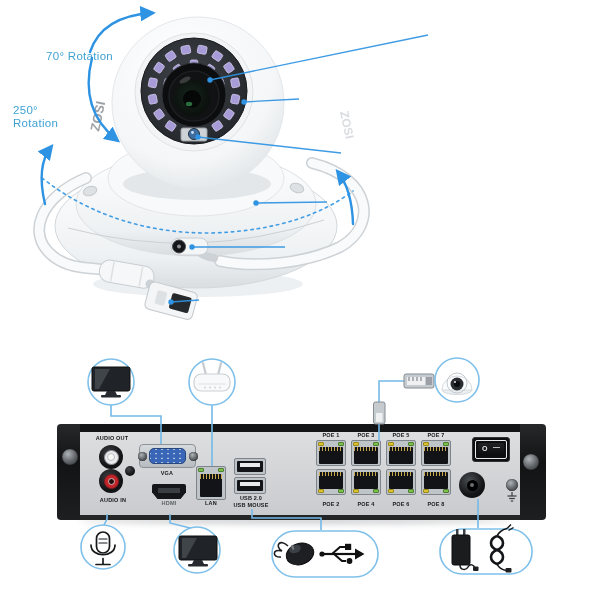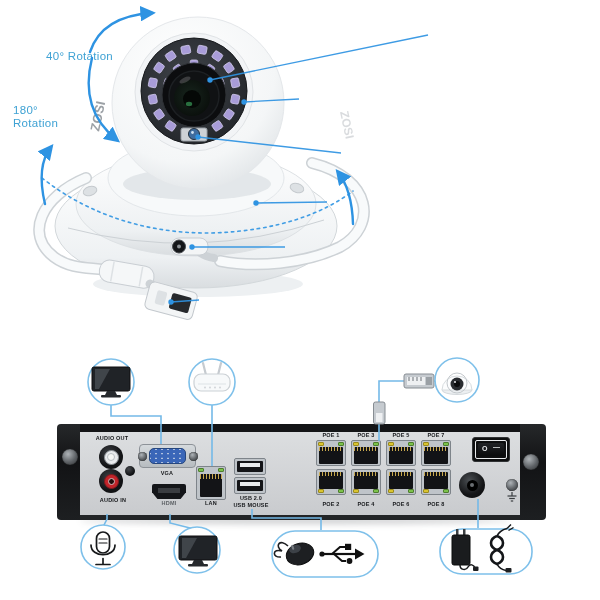--- a/index.html
+++ b/index.html
@@ -159,22 +159,22 @@
   <g fill="#2e93e2">
     <circle cx="210" cy="80" r="2.7"></circle>
       <circle cx="244" cy="102" r="2.7"></circle>
       <circle cx="198" cy="137" r="2.7"></circle>
     <circle cx="256" cy="203" r="2.7"></circle>
       <circle cx="192" cy="247" r="2.7"></circle>
       <circle cx="171" cy="302" r="2.7"></circle>
   </g>
 </svg>
 
-<div class="rot-label" style="left:46px;top:50px;">40° Rotation</div>
-<div class="rot-label" style="left:13px;top:104px;"><span>180°</span><br><span>Rotation</span></div>
+<div class="rot-label" style="left:46px;top:50px;">70° Rotation</div>
+<div class="rot-label" style="left:13px;top:104px;"><span>250°</span><br><span>Rotation</span></div>
 
 <div class="nvr-shadow" style="left:80px;top:517px;width:430px;height:7px;"></div>
 <div class="abs panel" style="left:70px;top:424px;width:460px;height:9px;background:#141517;"></div>
 <div class="abs panel" style="left:70px;top:514px;width:460px;height:6px;background:#232527;"></div>
 <div class="abs panel" style="left:78px;top:432px;width:444px;height:83px;background:linear-gradient(#dcdee0,#c9cbce);"></div>
 <div class="cap" style="left:57px;top:424px;width:23px;height:96px;border-radius:4px 0 0 4px;"></div>
 <div class="cap" style="left:520px;top:424px;width:26px;height:96px;border-radius:0 4px 4px 0;"></div>
 <div class="screw" style="left:62px;top:449px;width:16px;height:16px;"></div>
 <div class="screw" style="left:523px;top:454px;width:16px;height:16px;"></div>
 

